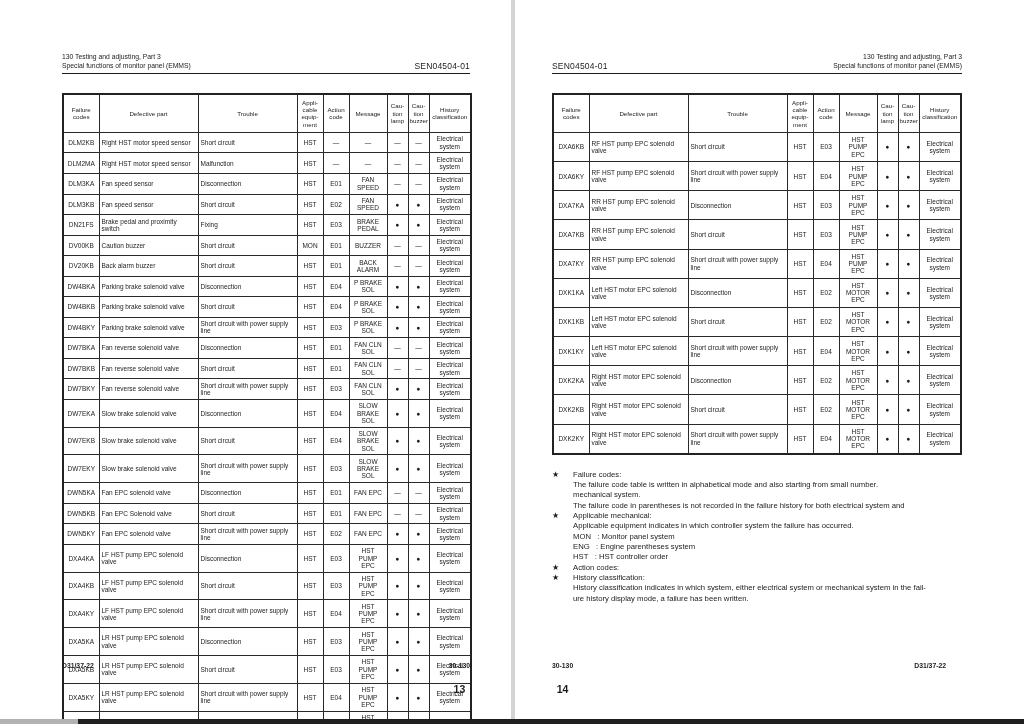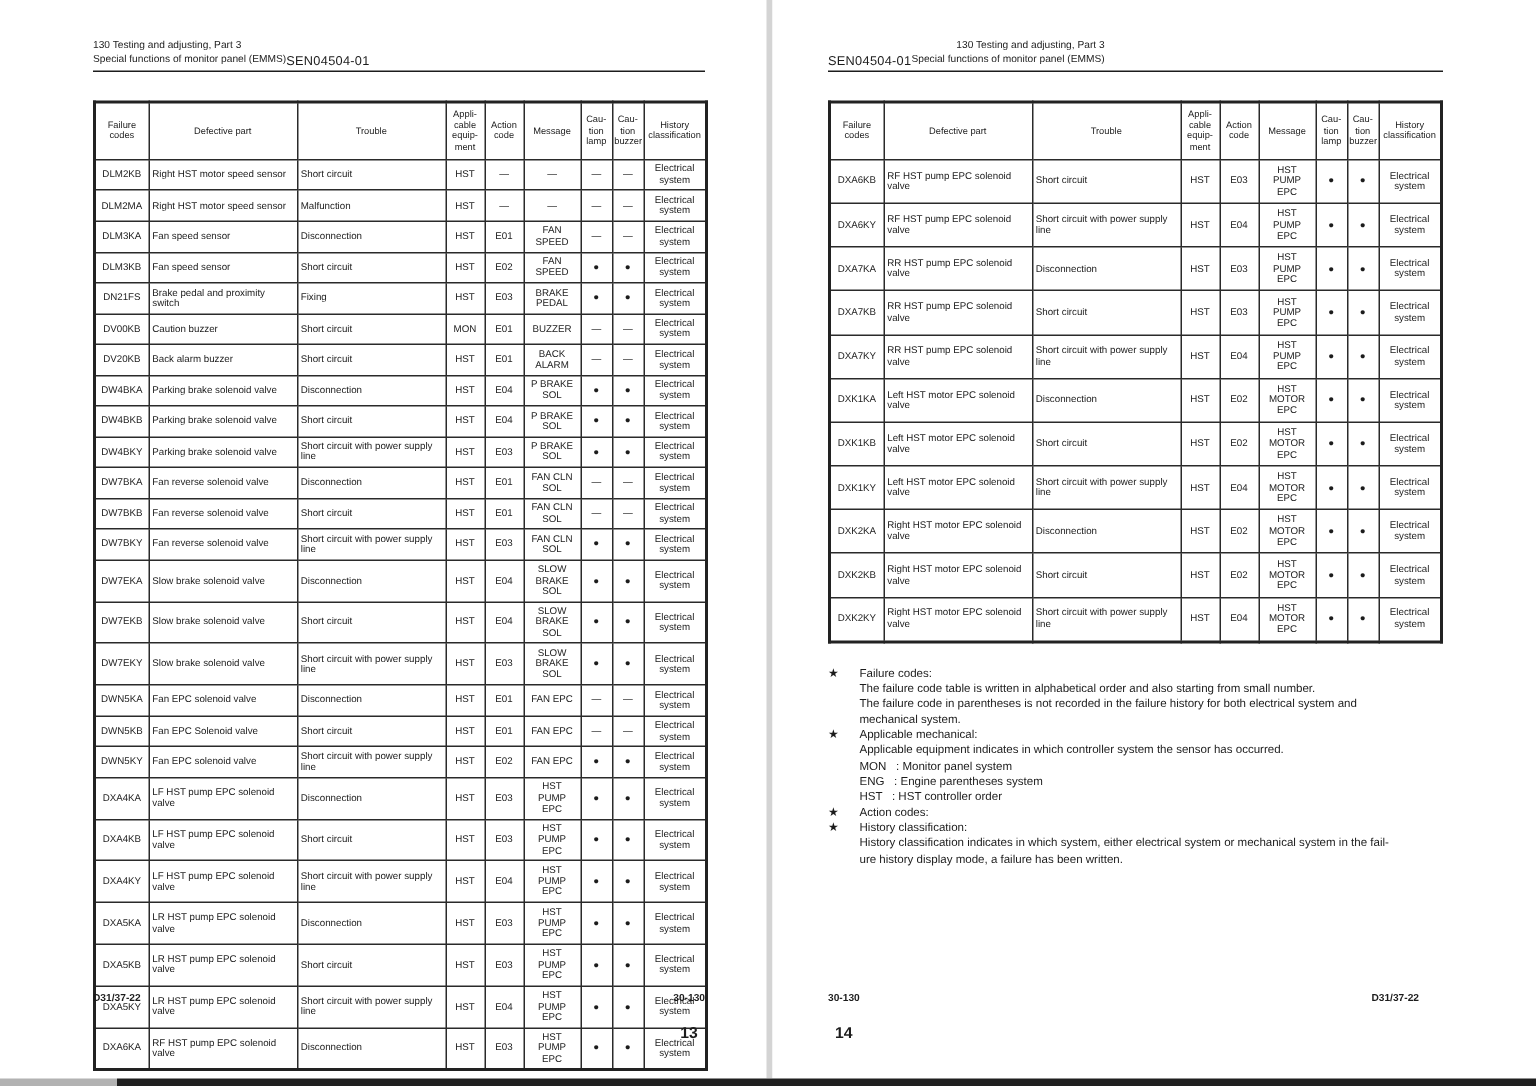--- a/index.html
+++ b/index.html
@@ -5,21 +5,21 @@
   * { margin:0; padding:0; box-sizing:border-box; }
   html,body { width:1024px; height:724px; background:#ffffff;
     font-family:"Liberation Sans", sans-serif; color:#1c1c1c; overflow:hidden; }
   .canvas { position:relative; width:1024px; height:724px; background:#ffffff; overflow:hidden; }
 
   .page { position:absolute; top:0; height:719px; background:#ffffff; }
   .page-left  { left:0;   width:511px; padding:27px 41px 0 62px; }
   .page-right { left:515px; width:509px; padding:27px 62px 0 37px; }
   .page-divider { position:absolute; left:511px; top:0; width:4px; height:719px; background:#d4d4d4; }
 
-  .page-header { display:flex; justify-content:flex-start; align-items:flex-end; }
+  .page-header { display:flex; justify-content:space-between; align-items:flex-end;margin-top:26px; }
   .hdr-title { font-size:6.8px; line-height:1.3; }
   .hdr-title.right-align { text-align:right; }
   .hdr-doc { font-size:8.5px; letter-spacing:0.2px; }
   .hdr-rule { height:0; border:none; border-top:1.2px solid #1c1c1c; margin-top:2px; }
 
   table.fault-table { border-collapse:collapse; table-layout:fixed; width:408px;
     margin-top:19px; border:2px solid #222; }
   .fault-table th, .fault-table td { border:1px solid #2a2a2a; overflow:hidden; }
   .fault-table th { font-weight:normal; font-size:6.2px; line-height:1.18; text-align:center;
     vertical-align:middle; padding:4px 1px; white-space:pre-line; }
@@ -643,30 +643,30 @@
 system</td>
           </tr>
         </tbody>
     </table>
 
     <div class="notes">
         <div class="note">
           <span class="star">★</span>
           <div>
             <div class="note-title">Failure codes:</div>
-            <div class="note-line">The failure code table is written in alphabetical order and also starting from small number.</div>
+            <div class="note-line">The failure code table is written in alphabetical mode and also starting from small number.</div>
+            <div class="note-line">mechanical system.</div>
             <div class="note-line">The failure code in parentheses is not recorded in the failure history for both electrical system and</div>
-            <div class="note-line">mechanical system.</div>
           </div>
         </div>
         <div class="note">
           <span class="star">★</span>
           <div>
             <div class="note-title">Applicable mechanical:</div>
-            <div class="note-line">Applicable equipment indicates in which controller system the sensor has occurred.</div>
+            <div class="note-line">Applicable equipment indicates in which controller system the failure has occurred.</div>
             <div class="note-line">MON   : Monitor panel system</div>
             <div class="note-line">ENG   : Engine parentheses system</div>
             <div class="note-line">HST   : HST controller order</div>
           </div>
         </div>
         <div class="note">
           <span class="star">★</span>
           <div>
             <div class="note-title">Action codes:</div>
           </div>

